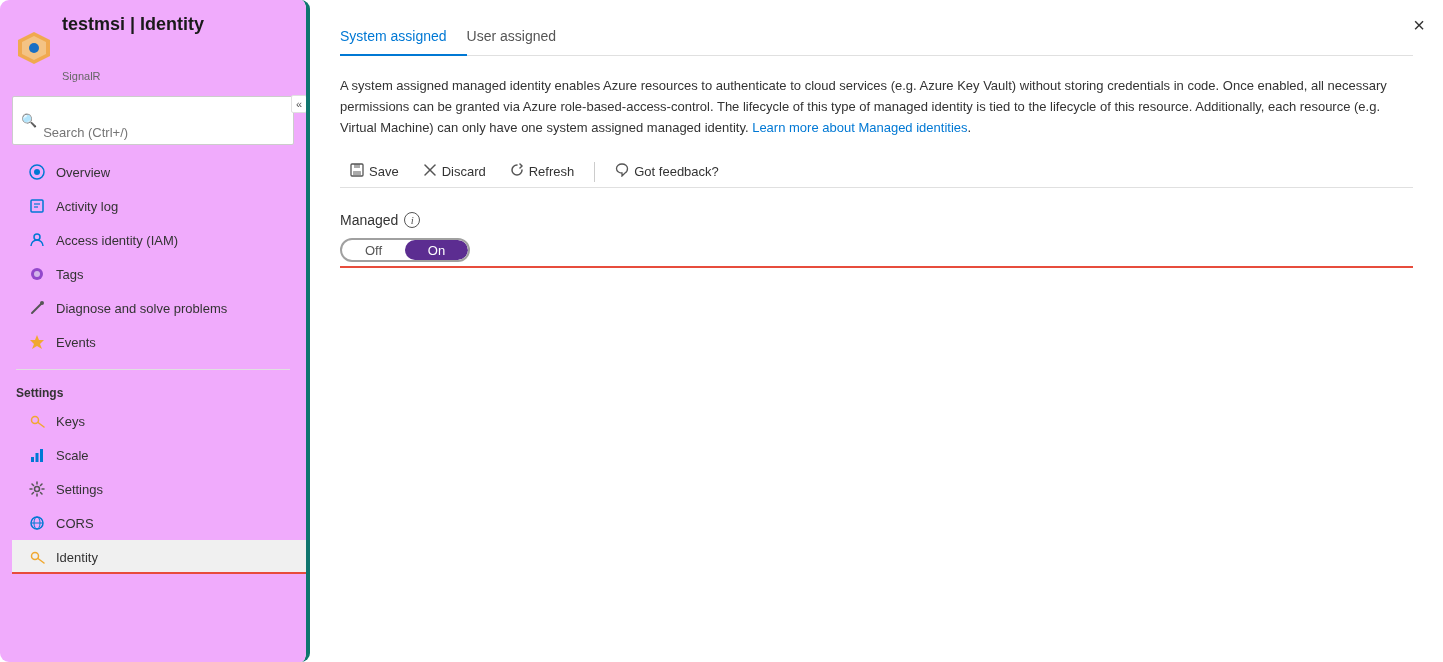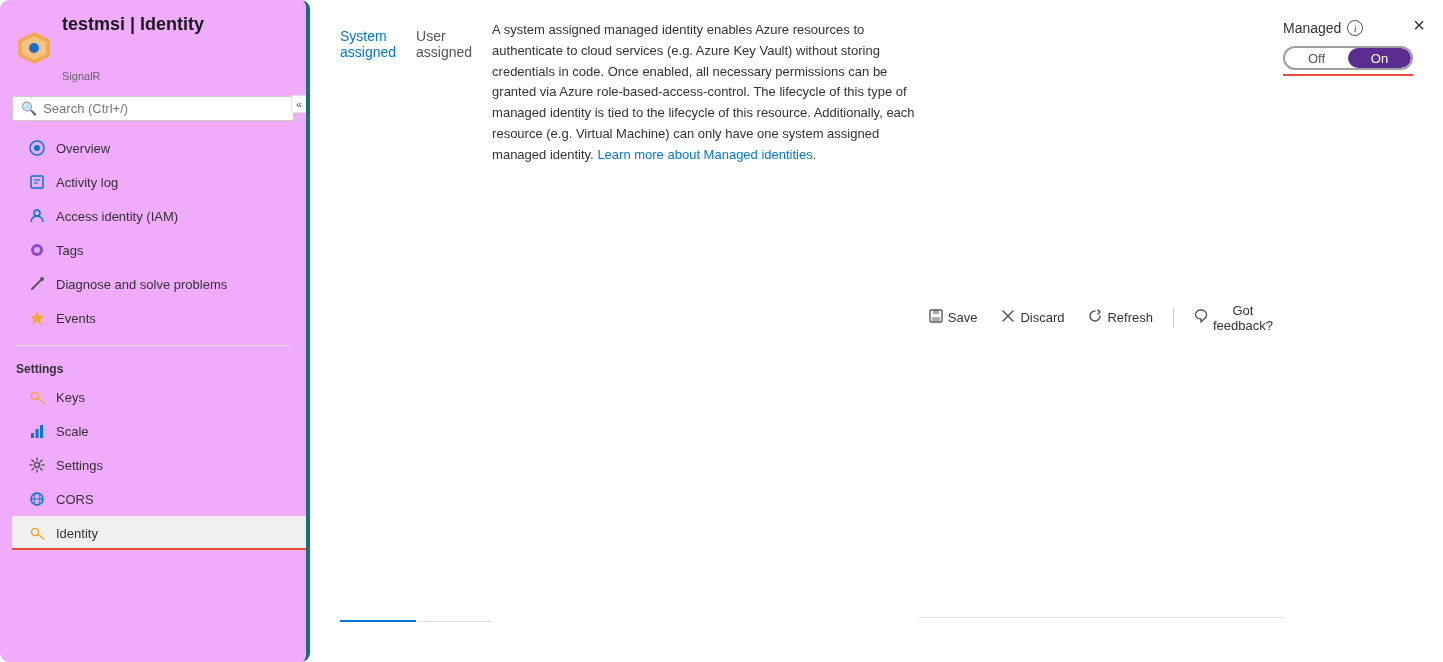--- a/index.html
+++ b/index.html
@@ -62,20 +62,21 @@
       background: #fff;
     }
 
     .search-box input {
       border: none;
       outline: none;
       font-size: 13px;
       color: #666;
       width: 100%;
       background: transparent;
+      margin-top: 24px;
     }
 
     .search-icon-svg { color: #555; font-size: 13px; }
 
     .collapse-btn {
       position: absolute;
       top: 95px;
       right: -1px;
       background: #fff;
       border: 1px solid #e0e0e0;
@@ -144,21 +145,21 @@
 
     
     .sidebar::-webkit-scrollbar { width: 6px; }
     .sidebar::-webkit-scrollbar-track { background: #f1f1f1; }
     .sidebar::-webkit-scrollbar-thumb { background: #c1c1c1; }
 
     
     .main-content {
       flex: 1;
       display: flex;
-      flex-direction: row;
+      flex-direction: column;
       padding: 20px 30px;
       overflow-y: auto;
     }
 
     
     .tabs {
       display: flex;
       gap: 0;
       border-bottom: 1px solid #e0e0e0;
       margin-bottom: 20px;

